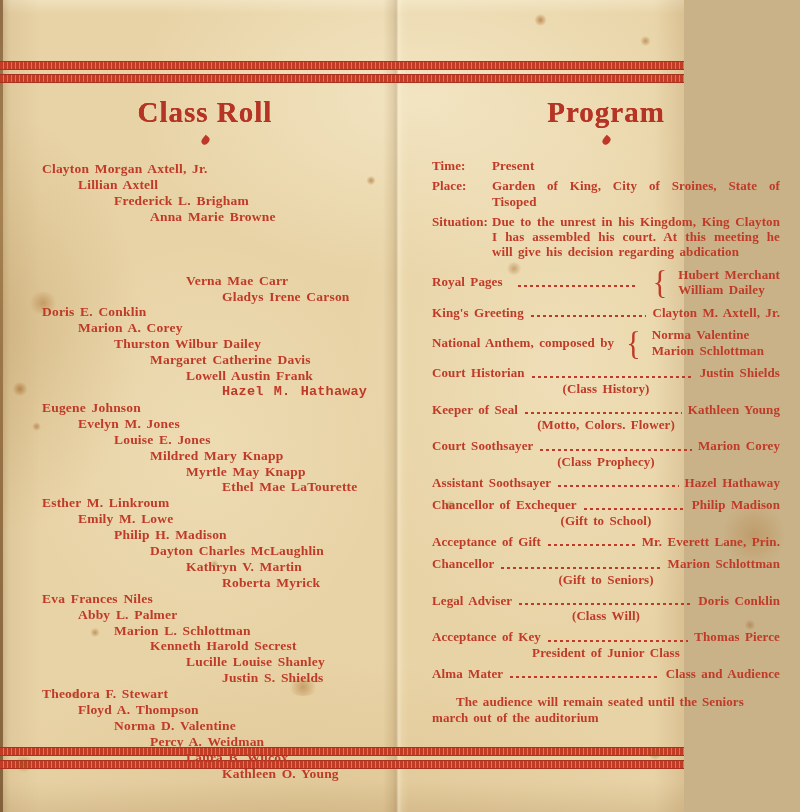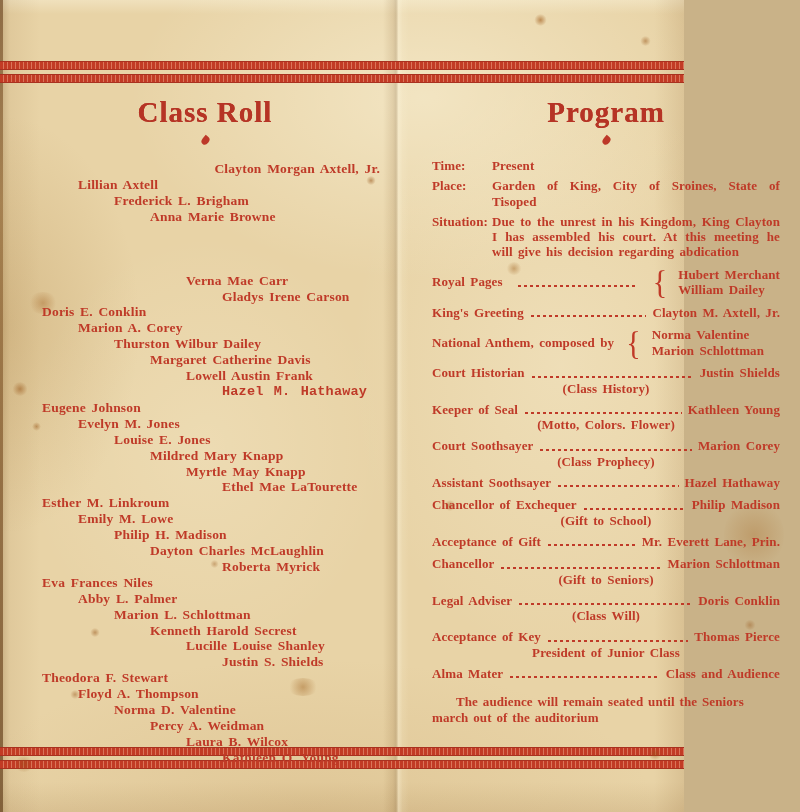--- a/index.html
+++ b/index.html
@@ -114,21 +114,21 @@
     <div class="stain"></div>
     <div class="stain"></div>
     <div class="stain"></div>
     <div class="stain"></div>
   </div>
 
   <div class="page left">
     <h1>Class Roll</h1>
     <div class="orn"></div>
     <div class="roll" id="class-roll-list">
-        <div class="nm" style="padding-left: 12px; text-align: right;">Clayton Morgan Axtell, Jr.</div>
+        <div class="nm" style="padding-left: 12px;">Clayton Morgan Axtell, Jr.</div>
         <div class="nm" style="padding-left: 48px;">Lillian Axtell</div>
         <div class="nm" style="padding-left: 84px;">Frederick L. Brigham</div>
         <div class="nm" style="padding-left: 120px;">Anna Marie Browne</div>
         <div class="nm" style="padding-left: 156px; margin-top: 48px;">Verna Mae Carr</div>
         <div class="nm" style="padding-left: 192px;">Gladys Irene Carson</div>
         <div class="nm" style="padding-left: 12px;">Doris E. Conklin</div>
         <div class="nm" style="padding-left: 48px;">Marion A. Corey</div>
         <div class="nm" style="padding-left: 84px;">Thurston Wilbur Dailey</div>
         <div class="nm" style="padding-left: 120px;">Margaret Catherine Davis</div>
         <div class="nm" style="padding-left: 156px;">Lowell Austin Frank</div>
@@ -136,20 +136,21 @@
         <div class="nm" style="padding-left: 12px;">Eugene Johnson</div>
         <div class="nm" style="padding-left: 48px;">Evelyn M. Jones</div>
         <div class="nm" style="padding-left: 84px;">Louise E. Jones</div>
         <div class="nm" style="padding-left: 120px;">Mildred Mary Knapp</div>
         <div class="nm" style="padding-left: 156px;">Myrtle May Knapp</div>
         <div class="nm" style="padding-left: 192px;">Ethel Mae LaTourette</div>
         <div class="nm" style="padding-left: 12px;">Esther M. Linkroum</div>
         <div class="nm" style="padding-left: 48px;">Emily M. Lowe</div>
         <div class="nm" style="padding-left: 84px;">Philip H. Madison</div>
         <div class="nm" style="padding-left: 120px;">Dayton Charles McLaughlin</div>
+        <div class="nm" style="padding-left: 156px;">Kathryn V. Martin</div>
         <div class="nm" style="padding-left: 192px;">Roberta Myrick</div>
         <div class="nm" style="padding-left: 12px;">Eva Frances Niles</div>
         <div class="nm" style="padding-left: 48px;">Abby L. Palmer</div>
         <div class="nm" style="padding-left: 84px;">Marion L. Schlottman</div>
         <div class="nm" style="padding-left: 120px;">Kenneth Harold Secrest</div>
         <div class="nm" style="padding-left: 156px;">Lucille Louise Shanley</div>
         <div class="nm" style="padding-left: 192px;">Justin S. Shields</div>
         <div class="nm" style="padding-left: 12px;">Theodora F. Stewart</div>
         <div class="nm" style="padding-left: 48px;">Floyd A. Thompson</div>
         <div class="nm" style="padding-left: 84px;">Norma D. Valentine</div>

